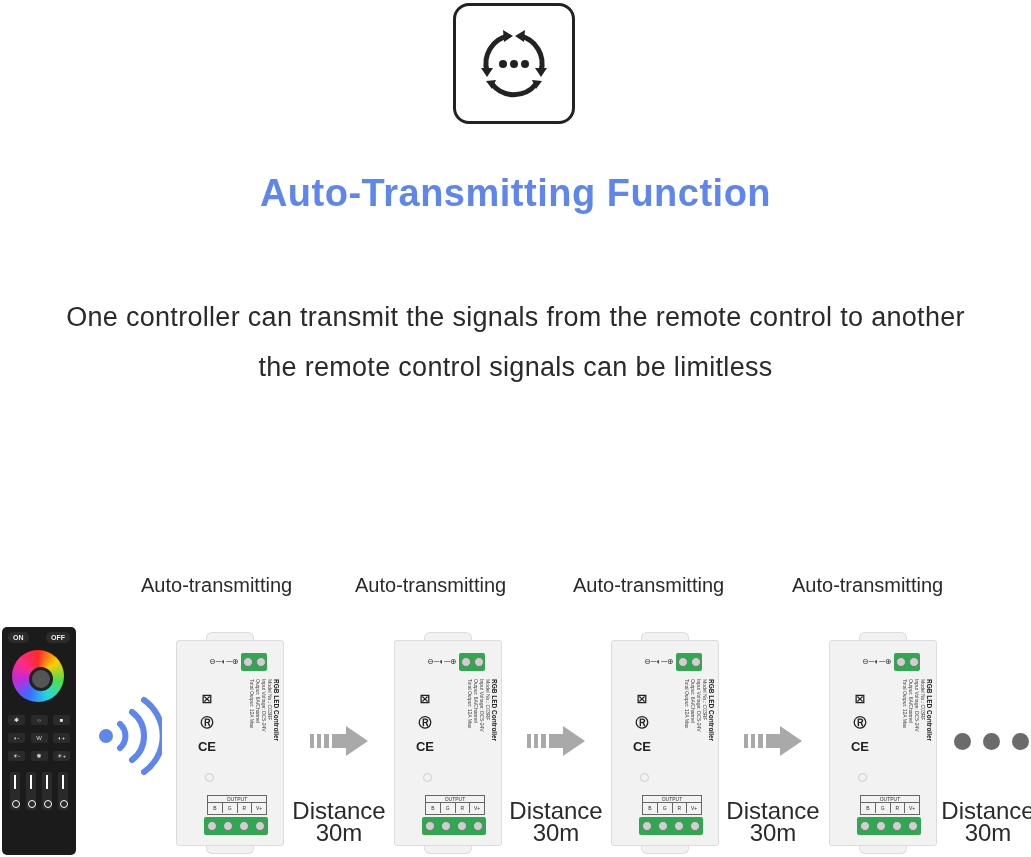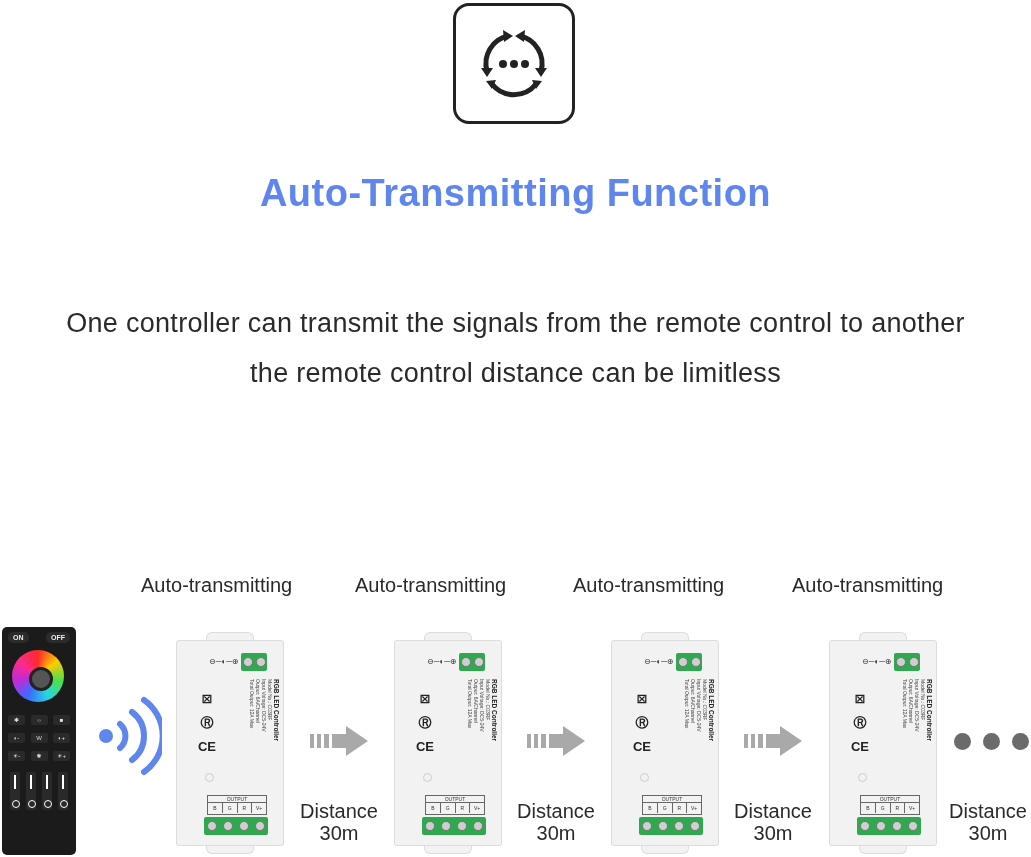--- a/index.html
+++ b/index.html
@@ -10,31 +10,31 @@
     position: absolute; left: 453px; top: 3px; width: 122px; height: 121px;
     border: 3px solid #222; border-radius: 16px; background: #fff;
   }
   .icon-box svg { position: absolute; left: 20px; top: 20px; width: 76px; height: 76px; }
 
   .headline {
     position: absolute; left: 0; width: 1031px; top: 172px; text-align: center;
     font-size: 38px; font-weight: bold; color: #5f86ed; letter-spacing: 0.5px;
   }
   .desc {
-    position: absolute; left: 0; width: 1031px; top: 298px; text-align: center;
+    position: absolute; left: 0; width: 1031px; top: 292px; text-align: center;
     font-size: 27px; line-height: 50px; color: #2a2a2a; letter-spacing: 0.3px;
   }
 
   .label-auto {
     position: absolute; top: 574px; width: 180px; 
     font-size: 20px; color: #2a2a2a;
   }
   .label-dist {
     position: absolute; top: 800px; width: 100px; text-align: center;
-    font-size: 20px; line-height: 22px; color: #2a2a2a;
+    font-size: 24px; line-height: 22px; color: #2a2a2a;
   }
 
   
   .remote {
     position: absolute; left: 2px; top: 627px; width: 74px; height: 228px;
     background: #1b1b1b; border-radius: 5px;
   }
   .remote .onoff { position: absolute; top: 5px; left: 6px; right: 6px; display: flex; justify-content: space-between; }
   .remote .pill { background: #2b2b2b; color: #eee; font-size: 7px; font-weight: bold; padding: 2px 5px; border-radius: 5px; }
   .remote .wheel {
@@ -106,21 +106,21 @@
       <circle cx="38" cy="38" r="4"></circle>
       <circle cx="49" cy="38" r="4"></circle>
     </g>
   </svg>
 </div>
 
 <div class="headline">Auto-Transmitting Function</div>
 
 <div class="desc">
   <div>One controller can transmit the signals from the remote control to another</div>
-  <div>the remote control distance can be limitless</div>
+  <div>the remote control signals can be limitless</div>
 </div>
 
 <div class="label-auto" style="left:141px;">Auto-transmitting</div>
 <div class="label-auto" style="left:355px;">Auto-transmitting</div>
 <div class="label-auto" style="left:573px;">Auto-transmitting</div>
 <div class="label-auto" style="left:792px;">Auto-transmitting</div>
 
 <div class="remote">
   <div class="onoff">
     <span class="pill">ON</span>

